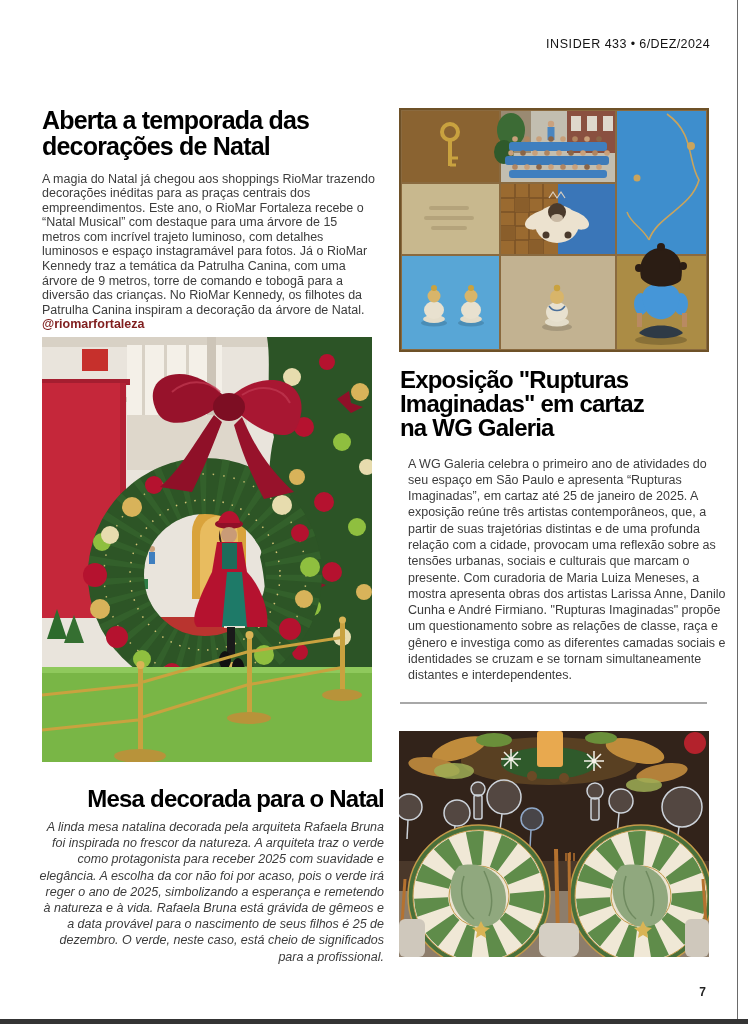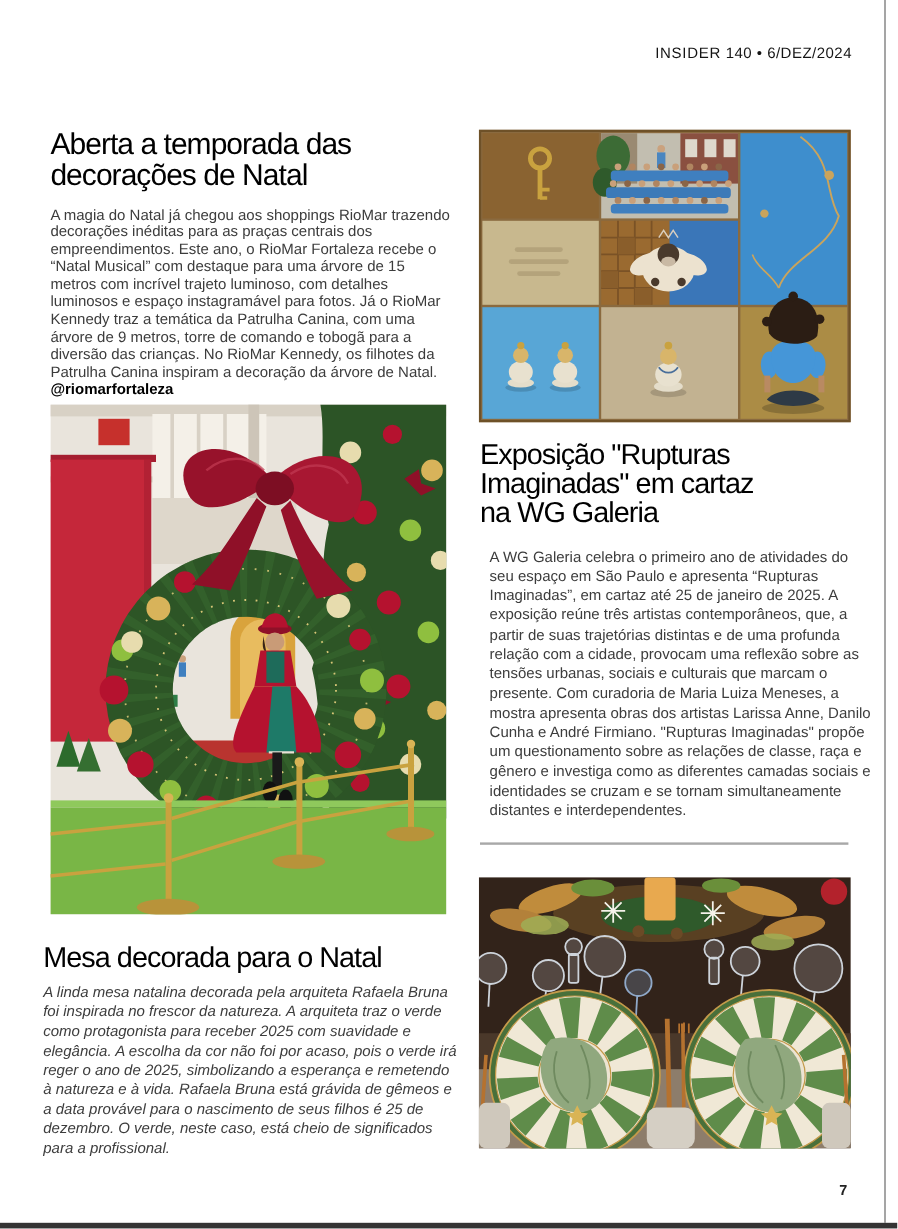--- a/index.html
+++ b/index.html
@@ -7,50 +7,50 @@
   .page {
     position:relative; width:748px; height:1024px; background:#fff;
     font-family:"Liberation Sans", sans-serif; overflow:hidden;
   }
   .header {
     position:absolute; top:37px; left:0; width:710px; text-align:right;
     font-size:12.5px; color:#141414; letter-spacing:0.4px;
   }
   .header .brand { font-weight:400; letter-spacing:0.6px; }
   h1 {
-    margin:0; font-weight:400; color:#000; white-space:pre-line;
+    margin:0; font-weight:700; color:#000; white-space:pre-line;
     letter-spacing:-0.8px;
   }
   .title-natal { position:absolute; left:42px; top:107px; width:344px; font-size:25px; line-height:26px; }
   .body-copy  { color:#3c3c3c; font-size:12.5px; }
   .body-natal { position:absolute; left:42px; top:159px; width:336px; line-height:14.6px; }
-  .body-natal b { color:#000000; }
+  .body-natal b { color:#7f1d1d; }
   .photo-wreath { position:absolute; left:42px; top:337px; width:330px; height:425px; }
   .artwork      { position:absolute; left:399px; top:108px; width:310px; height:244px; }
   .title-expo { position:absolute; left:400px; top:368px; width:322px; font-size:24px; line-height:24px; }
   .body-expo  { position:absolute; left:408px; top:443px; width:320px; line-height:16.3px; }
   .divider { position:absolute; left:400px; top:702px; width:307px; height:2px; background:#a8a8a8; }
   .photo-table { position:absolute; left:399px; top:731px; width:310px; height:226px; }
-  .mesa-block { position:absolute; left:36px; top:786px; width:348px; text-align:left; }
+  .mesa-block { position:absolute; left:36px; top:786px; width:348px; text-align:right; }
   .title-mesa { font-size:24px; line-height:26px; }
   .body-mesa  { margin-top:7px; line-height:16.2px;font-style:italic; }
   .page-num { position:absolute; left:640px; top:985px; width:66px; text-align:right;
               font-size:12px; font-weight:700; color:#222; }
   .edge-line  { position:absolute; left:737px; top:0; width:1px; height:1019px; background:#6a6a6a; }
   .bottom-bar { position:absolute; left:0; top:1019px; width:748px; height:5px; background:#343434; }
   figure { margin:0; }
   svg { display:block; }
 </style>
 </head>
 <body>
 
 <div class="page">
 
   <div class="header">
-    <span class="brand">INSIDER</span><span> 140 • 6/DEZ/2024</span>
+    <span class="brand">INSIDER</span><span> 433 • 6/DEZ/2024</span>
   </div>
 
   <h1 class="title-natal">Aberta a temporada das
 decorações de Natal</h1>
   <p class="body-copy body-natal"><span>A magia do Natal já chegou aos shoppings RioMar trazendo decorações inéditas para as praças centrais dos empreendimentos. Este ano, o RioMar Fortaleza recebe o “Natal Musical” com destaque para uma árvore de 15 metros com incrível trajeto luminoso, com detalhes luminosos e espaço instagramável para fotos. Já o RioMar Kennedy traz a temática da Patrulha Canina, com uma árvore de 9 metros, torre de comando e tobogã para a diversão das crianças. No RioMar Kennedy, os filhotes da Patrulha Canina inspiram a decoração da árvore de Natal. </span><b>@riomarfortaleza</b></p>
 
   <figure class="photo-wreath" aria-label="Giant Christmas wreath with red bow at RioMar mall, elf character seated inside, gold stanchions on green grass">
     <svg width="330" height="425" viewBox="0 0 330 425">
       <rect width="330" height="425" fill="#e9e4dc"></rect>
       <rect width="330" height="10" fill="#d8d1c5"></rect>

